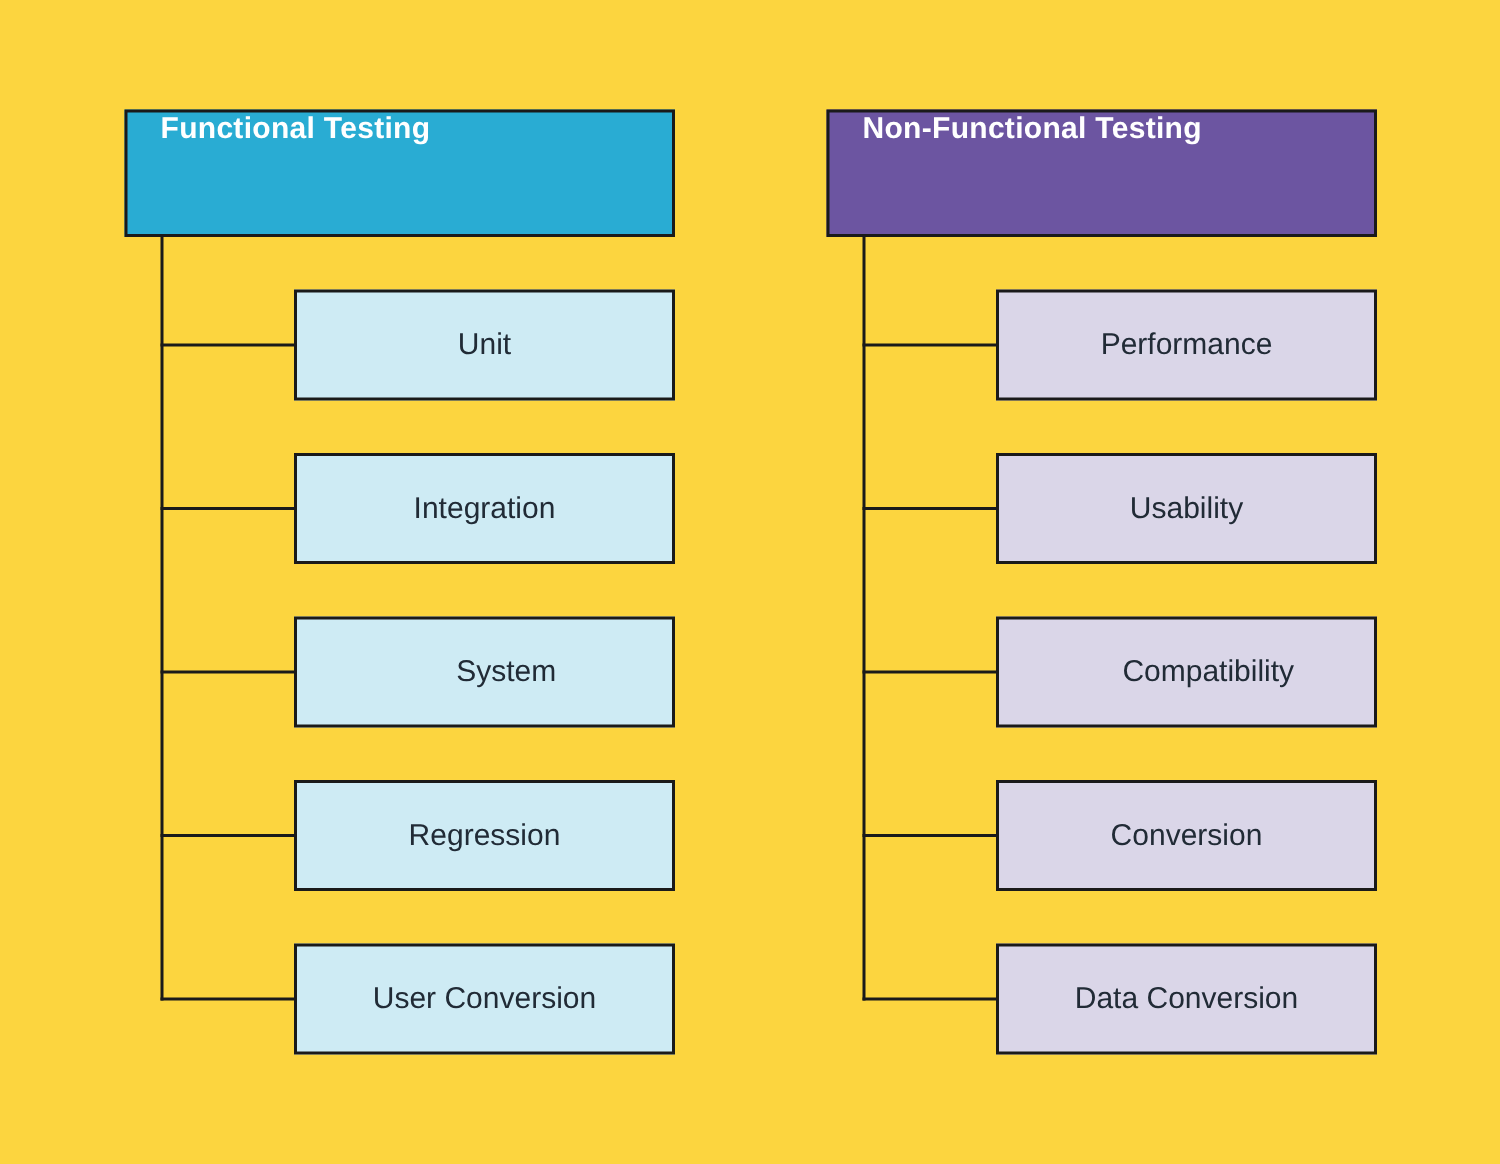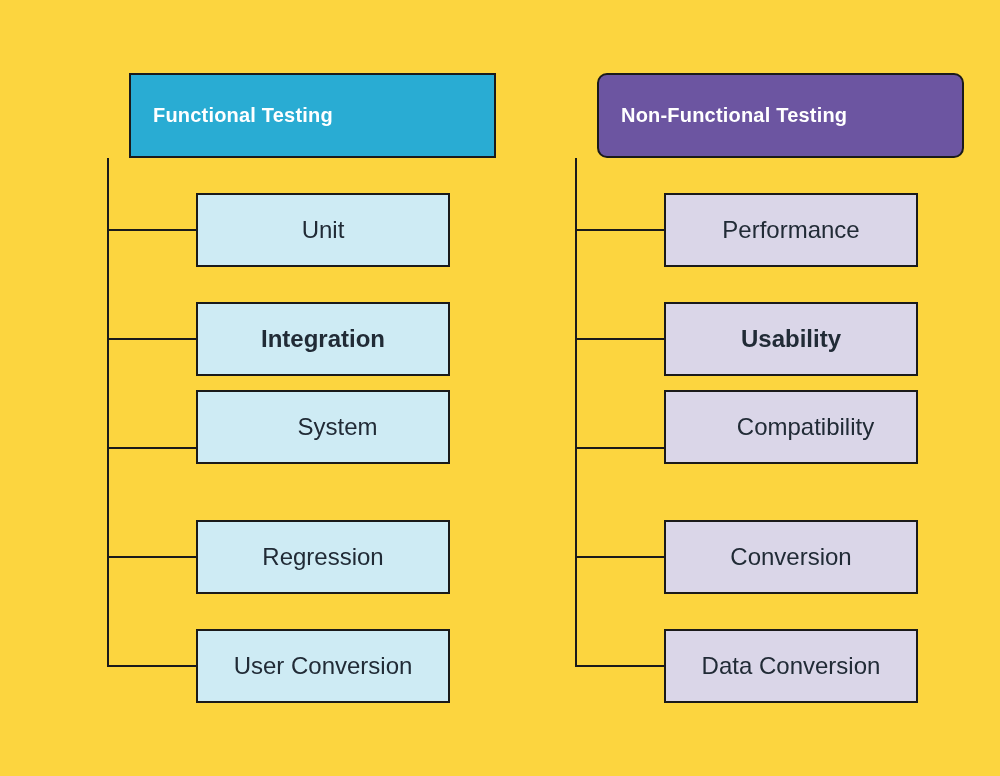--- a/index.html
+++ b/index.html
@@ -18,49 +18,47 @@
   .tree { position: absolute; top: 0; left: 0; }
 
   .header-box {
     position: absolute;
     top: 73px;
     width: 367px;
     height: 85px;
     box-sizing: border-box;
     border: 2px solid var(--line, #1A1A1A);
     display: flex;
-    align-items: center;
     padding-left: 22px;
     color: var(--header-text, #FFFFFF);
     font-size: 20px;
     font-weight: bold;
     letter-spacing: 0.2px;
-    margin-left: 46px;
   }
   .header-functional    { left: 83px;  background: var(--functional-header-bg, #29ACD3); }
-  .header-nonfunctional { left: 551px; background: var(--nonfunctional-header-bg, #6C55A1); border-radius: 10px; }
+  .header-nonfunctional { left: 551px; background: var(--nonfunctional-header-bg, #6C55A1); }
 
   .node-box {
     position: absolute;
     width: 254px;
     height: 74px;
     box-sizing: border-box;
     border: 2px solid var(--line, #1A1A1A);
     display: flex;
     align-items: center;
     justify-content: center;
     color: var(--child-text, #212B36);
-    font-size: 24px;
+    font-size: 20px;
   }
   .col-left  .node-box { left: 196px; background: var(--functional-child-bg, #CEEBF4); }
   .col-right .node-box { left: 664px; background: var(--nonfunctional-child-bg, #DAD6E8); }
 
   .node-top-0 { top: 193px; }
-  .node-top-1 { top: 302px; font-weight: bold; }
-  .node-top-2 { top: 390px; padding-left: 29px; }
+  .node-top-1 { top: 302px; }
+  .node-top-2 { top: 411px; padding-left: 29px; }
   .node-top-3 { top: 520px; text-align: right; }
   .node-top-4 { top: 629px; }
 
   .vline {
     position: absolute;
     top: 158px;
     width: 2px;
     height: 509px;
     background: var(--line, #1A1A1A);
   }

